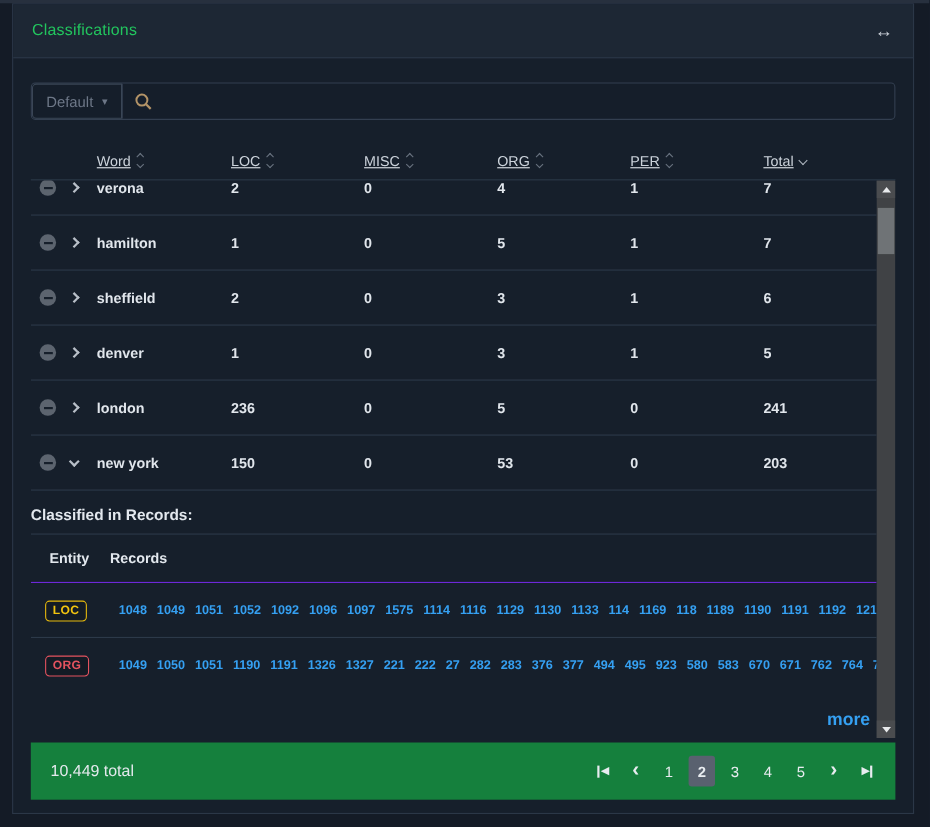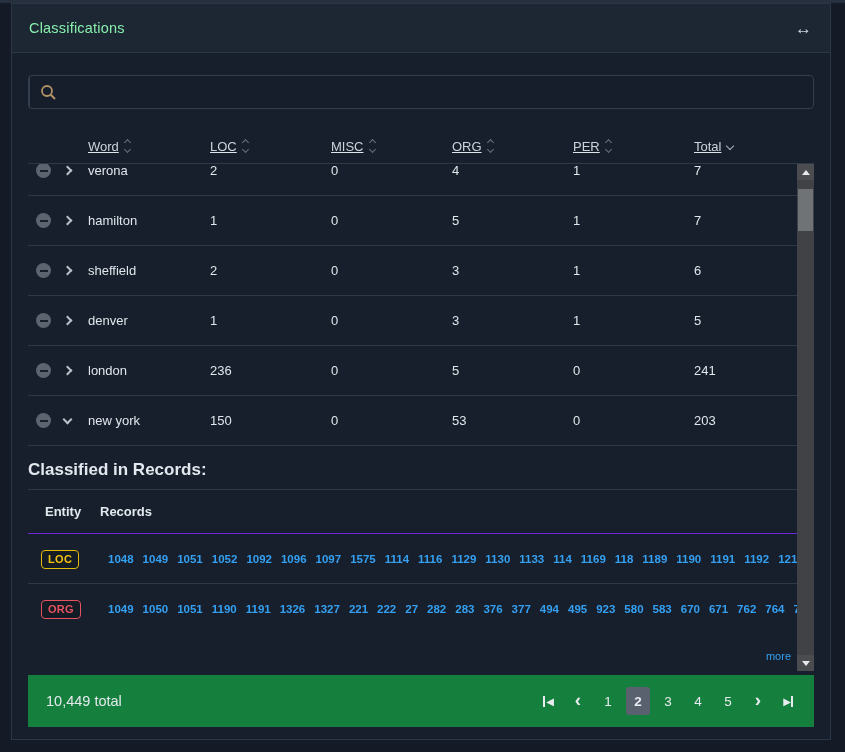--- a/index.html
+++ b/index.html
@@ -14,21 +14,21 @@
   .card {
     position:absolute; left:11px; top:3px; width:820px; height:737px;
     background:#161f2b; border:1px solid #2b3747;
   }
   
   .card-header {
     height:49px; background:#1d2734; border-bottom:1px solid #2b3747;
     display:flex; align-items:center; justify-content:space-between;
     padding:0 18px 0 17px;
   }
-  .card-title { font-size:14.5px; color:#86efac; letter-spacing:.2px; }
+  .card-title { font-size:14.5px; color:#22c55e; letter-spacing:.2px; }
   .resize-icon { color:#cdd3db; font-size:17px; cursor:pointer; line-height:1; }
   
   .filter-bar {
     margin:22px 16px 0 16px; height:34px; display:flex; align-items:stretch;
     border:1px solid #333f50; border-radius:4px; background:#151e2a;
   }
   .default-btn {
     display:flex; align-items:center; gap:8px;
     background:transparent; border:1px solid #3a4656; border-radius:4px 0 0 4px;
     color:#6d7787; font-size:13.5px; padding:0 12px; cursor:pointer;
@@ -75,24 +75,24 @@
   }
   .minus-circle::after {
     content:''; position:absolute; left:3.5px; top:6.5px; width:8px; height:2px;
     background:#161f2b;
   }
   .expander {
     width:7px; height:7px; border:solid #b8bfc8; border-width:0 2px 2px 0;
     transform:rotate(-45deg); cursor:pointer; flex:none;
   }
   .expander.open { transform:rotate(45deg); margin-top:-3px; }
-  .cell { font-size:13px; color:#e1e6ec; }
+  .cell { font-size:13px; color:#e1e6ec;font-weight:bold; }
   
   .records-title {
-    padding:14px 0 9px 0; font-size:17px; font-weight:bold; color:#e3e8ee;
+    padding:14px 0 9px 0; font-size:14px; font-weight:bold; color:#e3e8ee;
     border-bottom:1px solid #2c3949;
   }
   .records-grid { display:grid; grid-template-columns:72px 1fr; align-items:center; }
   .records-head { height:44px; border-bottom:1px solid #6d28d9; }
   .records-head .hcell { font-size:13px; font-weight:bold; color:#e3e8ee; }
   .records-head .hcell:first-child { padding-left:17px; }
   .entity-row { min-height:50px; }
   .entity-row.bordered { border-bottom:1px solid #2c3949; }
   .badge {
     display:inline-block; margin-left:13px; padding:2px 6px 3px 6px;
@@ -102,21 +102,21 @@
   .badge-loc { color:#f2c40f; border:1px solid #e6b90d; }
   .badge-org { color:#e4535f; border:1px solid #e4535f; }
   .record-list {
     display:flex; gap:9px; padding-left:8px; white-space:nowrap; overflow:hidden;align-items:center;
   }
   .record-link {
     color:#35a0f2; font-size:11.5px; font-weight:bold; text-decoration:none;
     cursor:pointer;
   }
   .more-row { display:flex; justify-content:flex-end; padding:16px 6px 10px 0; }
-  .more-link { color:#35a0f2; font-size:11px; font-weight:normal; cursor:pointer; text-decoration:none; }
+  .more-link { color:#35a0f2; font-size:16px; font-weight:bold; cursor:pointer; text-decoration:none; }
   
   .scrollbar { width:17px; background:#404245; flex:none; position:relative; cursor:pointer; }
   .sb-btn {
     position:absolute; left:0; width:17px; height:16px; background:#4a4c4f;
     display:flex; align-items:center; justify-content:center;
   }
   .sb-up { top:0; }
   .sb-down { bottom:0; }
   .sb-tri-up { width:0; height:0; border-left:4px solid transparent; border-right:4px solid transparent; border-bottom:5px solid #e8eaec; }
   .sb-tri-down { width:0; height:0; border-left:4px solid transparent; border-right:4px solid transparent; border-top:5px solid #e8eaec; }
@@ -147,20 +147,24 @@
 <div class="top-strip"></div>
 
 <div class="card">
 
   <div class="card-header">
     <span class="card-title">Classifications</span>
     <span class="resize-icon">↔</span>
   </div>
 
   <div class="filter-bar">
+    <button class="default-btn">
+      <span>Default</span>
+      <span class="caret">▾</span>
+    </button>
     <button class="search-btn">
       <svg width="17" height="17" viewBox="0 0 17 17">
         <circle cx="7" cy="7" r="5" fill="none" stroke="#b29367" stroke-width="1.8"></circle>
         <line x1="10.8" y1="10.8" x2="15" y2="15" stroke="#b29367" stroke-width="2"></line>
       </svg>
     </button>
   </div>
 
   <div class="table-header grid-cols">
     <div></div>

